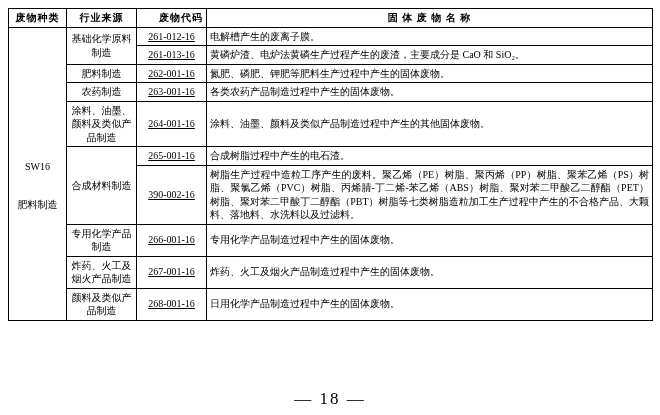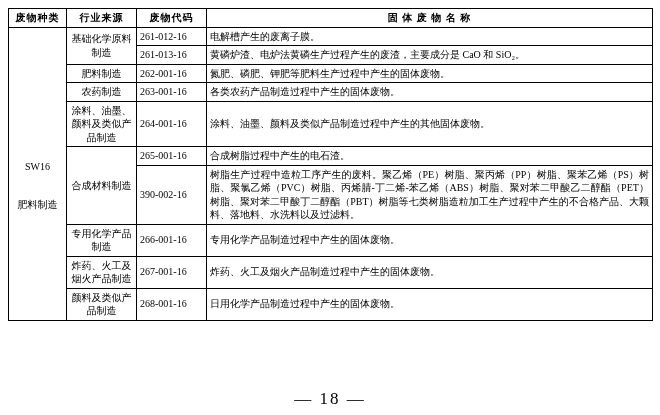--- a/index.html
+++ b/index.html
@@ -38,36 +38,38 @@
   }
   thead th {
     text-align: center;
     font-weight: bold;
     font-size: 11px;
     letter-spacing: 1px;
     padding: 4px 2px;
   }
   th.col-cat   { width: 58px; margin-left: 45px; }
   th.col-src   { width: 70px; }
-  th.col-code  { width: 70px; }
+  th.col-code  { width: 70px; text-align: right; }
   th.col-name  { width: 446px; }
 
   td.cat-cell {
     text-align: center;
     font-size: 11px;
     line-height: 1.5;
   }
   td.src-cell {
     text-align: center;
     font-size: 10px;
     line-height: 1.4;
   }
   td.code-cell {
+    text-align: center;
     font-size: 10px;
     font-family: "Liberation Serif", serif;
+    text-decoration: underline;
   }
   td.name-cell {
     text-align: left;
     font-size: 10px;
     line-height: 1.5;
   }
   td.name-cell.just {
     text-align: justify;
     text-justify: inter-ideograph;
   }

